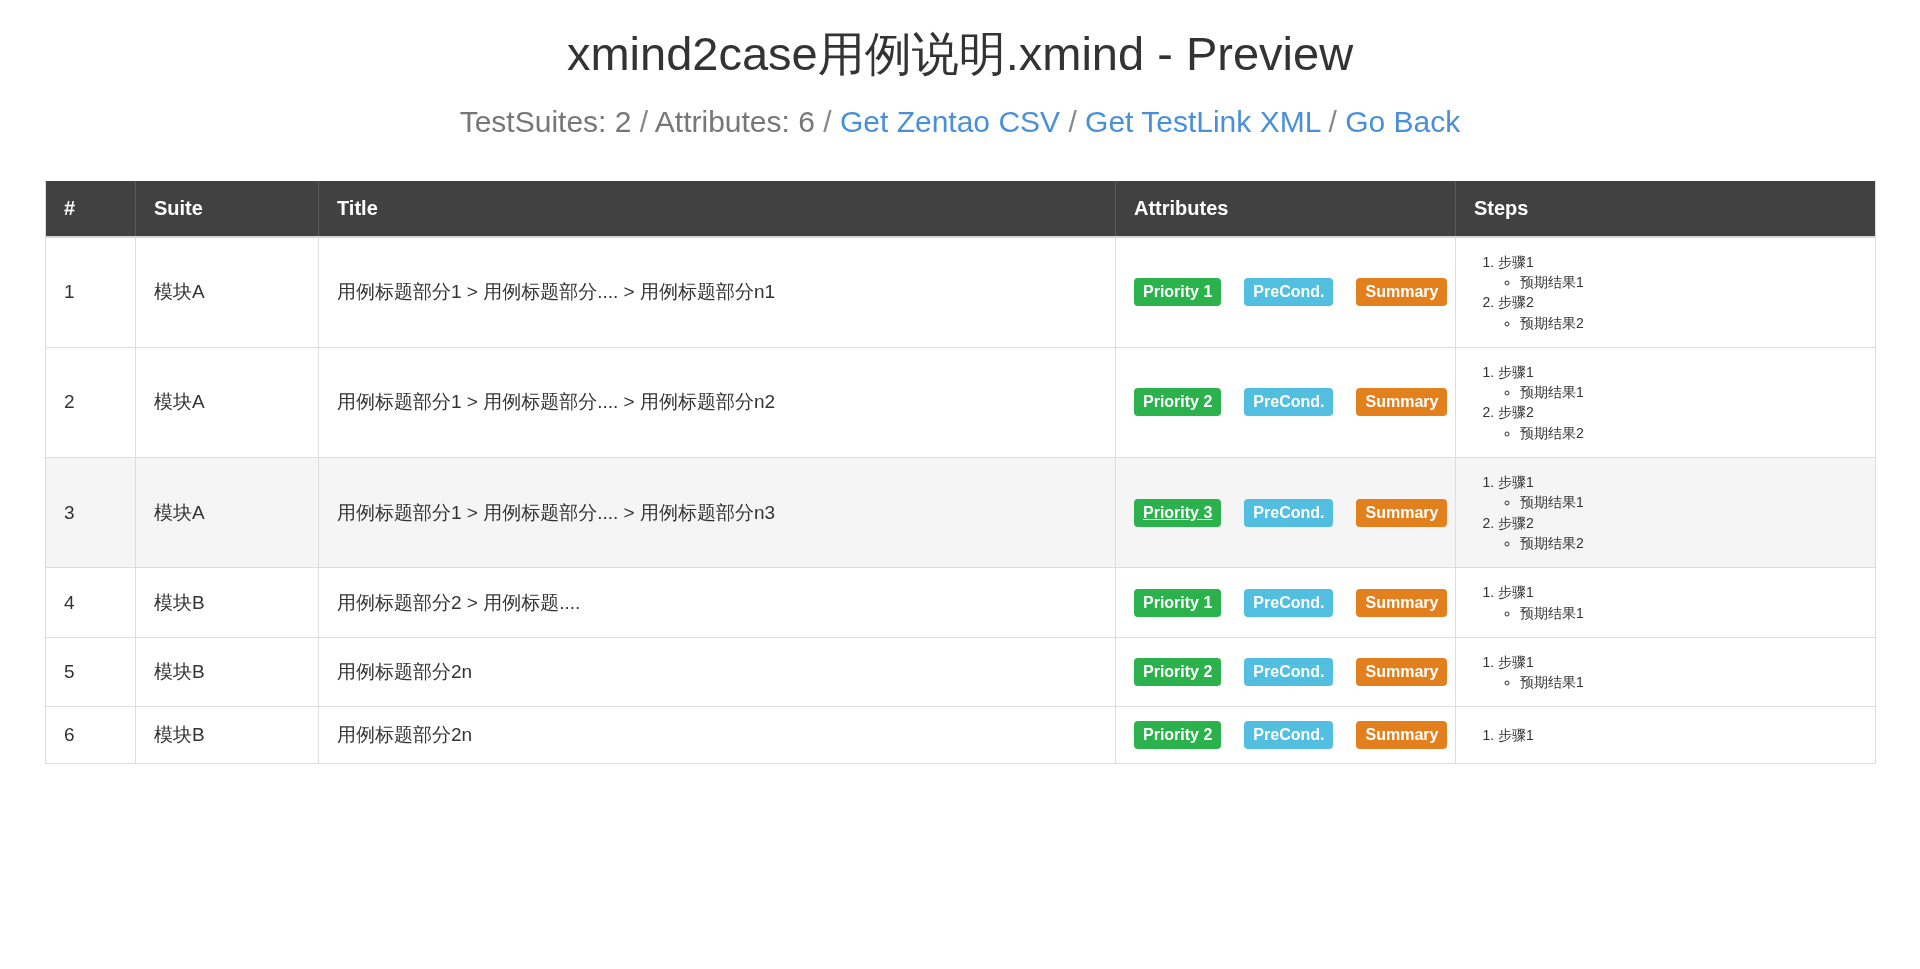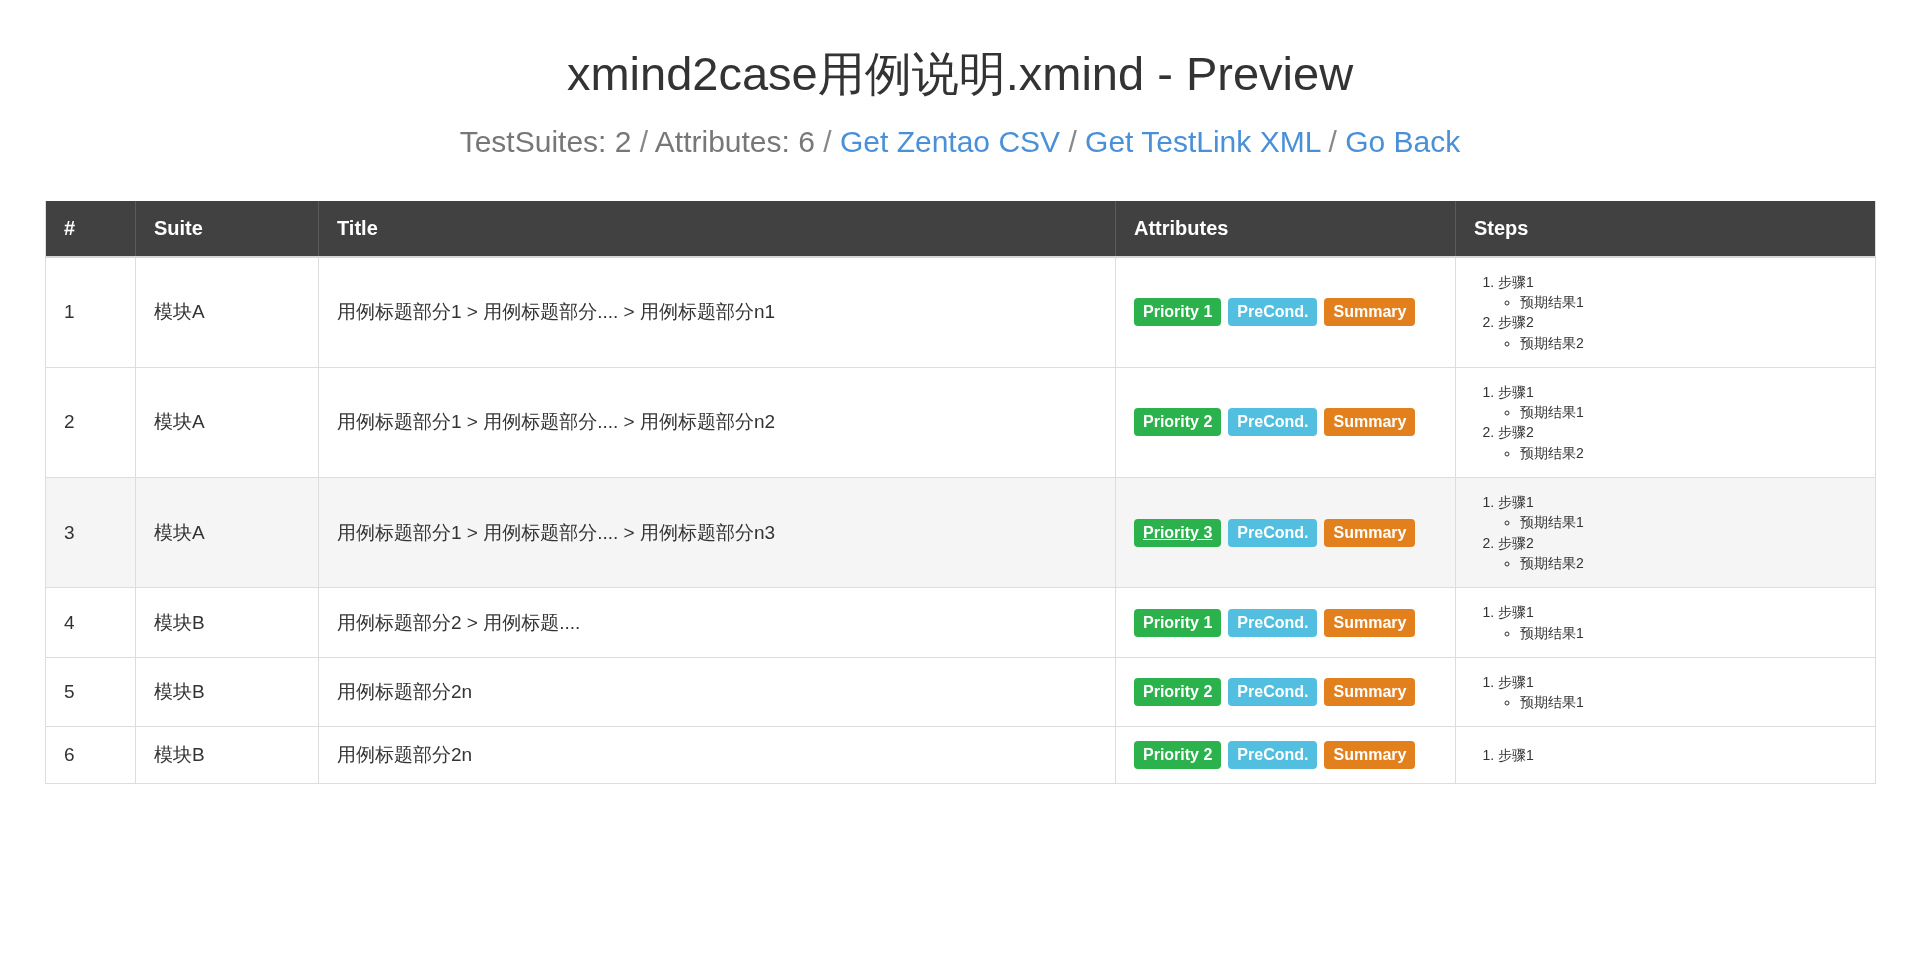--- a/index.html
+++ b/index.html
@@ -21,21 +21,21 @@
   }
 
   
   .page-title {
     text-align: center;
     font-size: 47px;
     font-weight: 400;
     color: #333333;
     line-height: 1.1;
     margin: 0;
-    padding-top: 48px;
+    padding-top: 28px;
     letter-spacing: 0px;
   }
 
   .subtitle {
     text-align: center;
     font-size: 30px;
     font-weight: 400;
     color: #777777;
     margin: 0;
     padding-top: 24px;
@@ -101,21 +101,21 @@
   
   table.cases tbody td.cell-idx,
   table.cases thead th.head-idx { border-left: 1px solid #dddddd; }
   table.cases tbody td.cell-steps,
   table.cases thead th.head-steps { border-right: 1px solid #dddddd; }
 
   
   .badges {
     display: flex;
     flex-direction: row;
-    gap: 7px;
+    gap: 23px;
     align-items: center;
   }
   .badge {
     display: inline-block;
     font-size: 16px;
     font-weight: bold;
     color: #ffffff;
     border-radius: 4px;
     padding: 6px 9px;
     line-height: 1;

